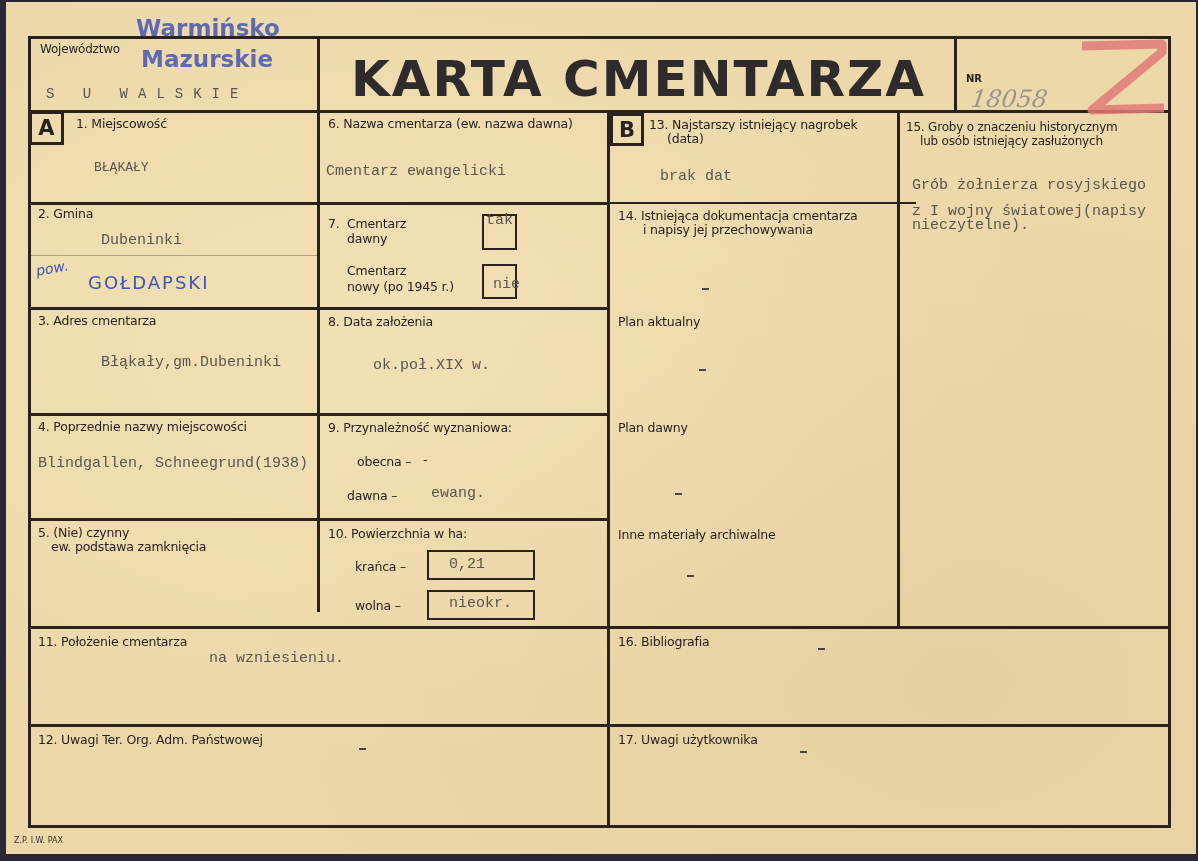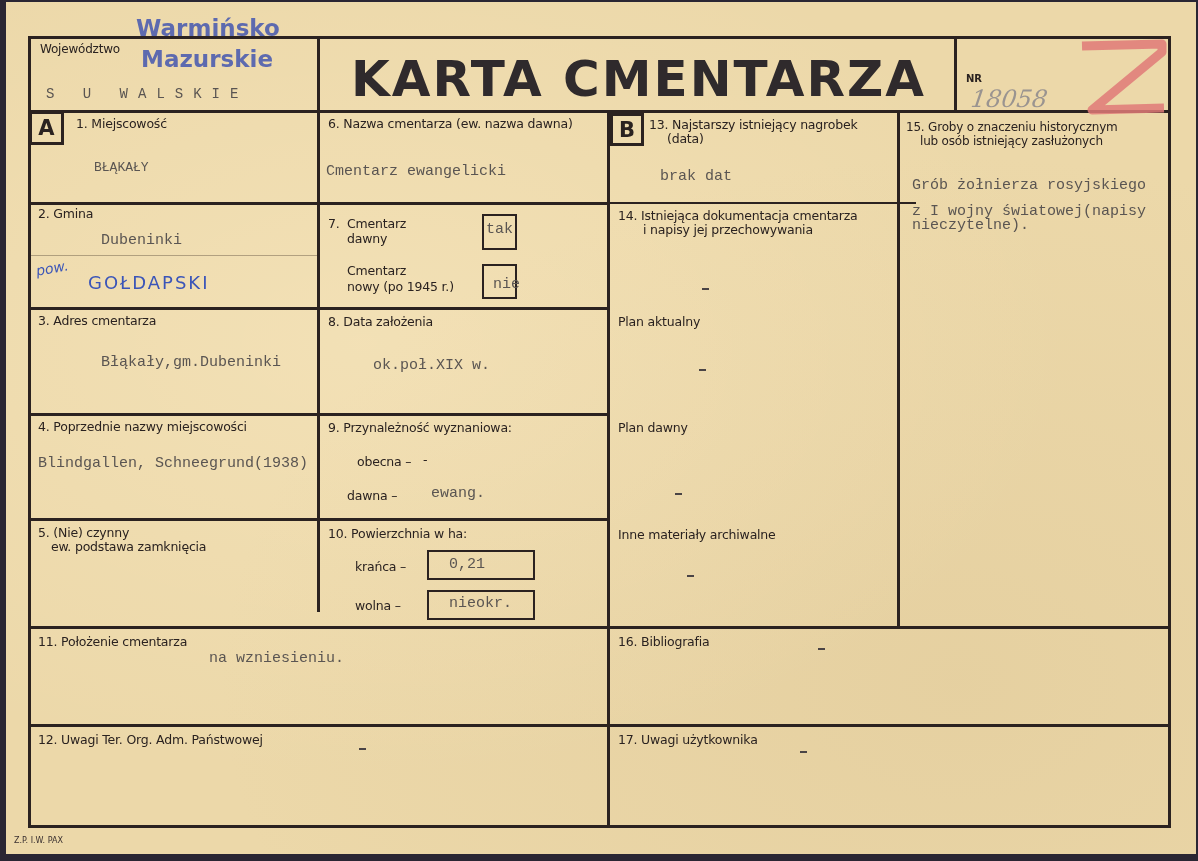--- a/index.html
+++ b/index.html
@@ -121,21 +121,21 @@
   <div class="lbl" style="left:32px; top:524px;">5. (Nie) czynny</div>
   <div class="lbl" style="left:45px; top:538px;">ew. podstawa zamknięcia</div>
 
   <div class="lbl" style="left:322px; top:115px;">6. Nazwa cmentarza (ew. nazwa dawna)</div>
   <div class="type" style="left:320px; top:162px;">Cmentarz ewangelicki</div>
 
   <div class="lbl" style="left:322px; top:215px;">7.</div>
   <div class="lbl" style="left:341px; top:215px;">Cmentarz</div>
   <div class="lbl" style="left:341px; top:230px;">dawny</div>
   <div class="boxed" style="left:476px; top:212px; width:35px; height:36px;"></div>
-  <div class="type" style="left:480px; top:220px;">tak</div>
+  <div class="type" style="left:480px; top:211px;">tak</div>
 
   <div class="lbl" style="left:341px; top:262px;">Cmentarz</div>
   <div class="lbl" style="left:341px; top:278px;">nowy (po 1945 r.)</div>
   <div class="boxed" style="left:476px; top:262px; width:35px; height:35px;"></div>
   <div class="type" style="left:487px; top:275px;">nie</div>
 
   <div class="lbl" style="left:322px; top:313px;">8. Data założenia</div>
   <div class="type" style="left:367px; top:356px;">ok.poł.XIX w.</div>
 
   <div class="lbl" style="left:322px; top:419px;">9. Przynależność wyznaniowa:</div>

